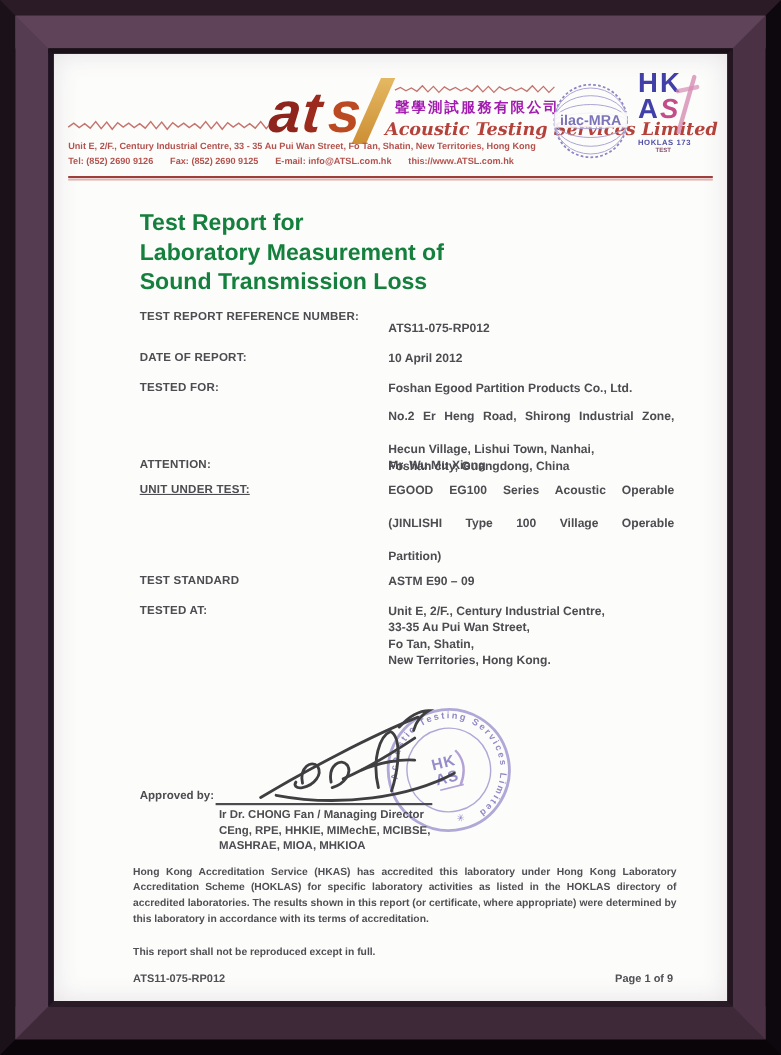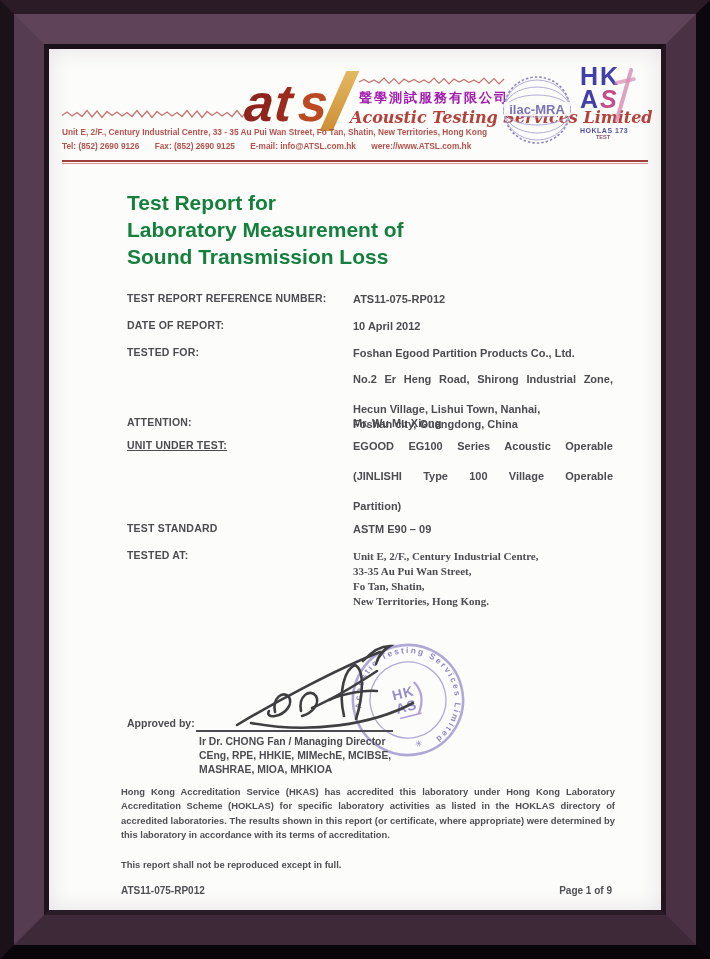--- a/index.html
+++ b/index.html
@@ -117,32 +117,32 @@
       </div>
       <div class="hkas-cap">HOKLAS 173</div>
       <div class="hkas-cap2">TEST</div>
     </div>
 
     <div class="abs addr" style="top:78px;">Unit E, 2/F., Century Industrial Centre, 33 - 35 Au Pui Wan Street, Fo Tan, Shatin, New Territories, Hong Kong</div>
     <div class="abs addr contact" style="top:92px;">
       <span>Tel: (852) 2690 9126</span>
       <span>Fax: (852) 2690 9125</span>
       <span>E-mail: info@ATSL.com.hk</span>
-      <span>were://www.ATSL.com.hk</span>
+      <span>this://www.ATSL.com.hk</span>
     </div>
 
     <div class="abs divider"></div>
 
     <div class="abs title">
       <div>Test Report for</div>
       <div>Laboratory Measurement of</div>
       <div>Sound Transmission Loss</div>
     </div>
 
-    <div class="abs flabel" style="top:243px;">TEST REPORT REFERENCE NUMBER:</div>
+    <div class="abs flabel" style="top:233px;">TEST REPORT REFERENCE NUMBER:</div>
     <div class="abs fvalue" style="top:243px;">ATS11-075-RP012</div>
 
     <div class="abs flabel" style="top:270px;">DATE OF REPORT:</div>
     <div class="abs fvalue" style="top:270px;">10 April 2012</div>
 
     <div class="abs flabel" style="top:297px;">TESTED FOR:</div>
     <div class="abs fvalue" style="top:297px;">Foshan Egood Partition Products Co., Ltd.</div>
     <div class="abs fvalue" style="top:323px;">
       <div class="jline">No.2 Er Heng Road, Shirong Industrial Zone,</div>
       <div>Hecun Village, Lishui Town, Nanhai,</div>
@@ -156,21 +156,21 @@
     <div class="abs fvalue" style="top:390px;">
       <div class="jline">EGOOD EG100 Series Acoustic Operable</div>
       <div class="jline">(JINLISHI Type 100 Village Operable</div>
       <div>Partition)</div>
     </div>
 
     <div class="abs flabel" style="top:473px;">TEST STANDARD</div>
     <div class="abs fvalue" style="top:473px;">ASTM E90 – 09</div>
 
     <div class="abs flabel" style="top:500px;">TESTED AT:</div>
-    <div class="abs fvalue" style="top:500px;font-family:Liberation Serif, serif;">
+    <div class="abs fvalue" style="top:500px;">
       <div>Unit E, 2/F., Century Industrial Centre,</div>
       <div>33-35 Au Pui Wan Street,</div>
       <div>Fo Tan, Shatin,</div>
       <div>New Territories, Hong Kong.</div>
     </div>
 
     <svg class="abs stamp" viewBox="0 0 120 120">
       <defs>
               <path id="stampArc" d="M60,60 m-47,0 a47,47 0 1,1 94,0 a47,47 0 1,1 -94,0"></path>
             </defs>

